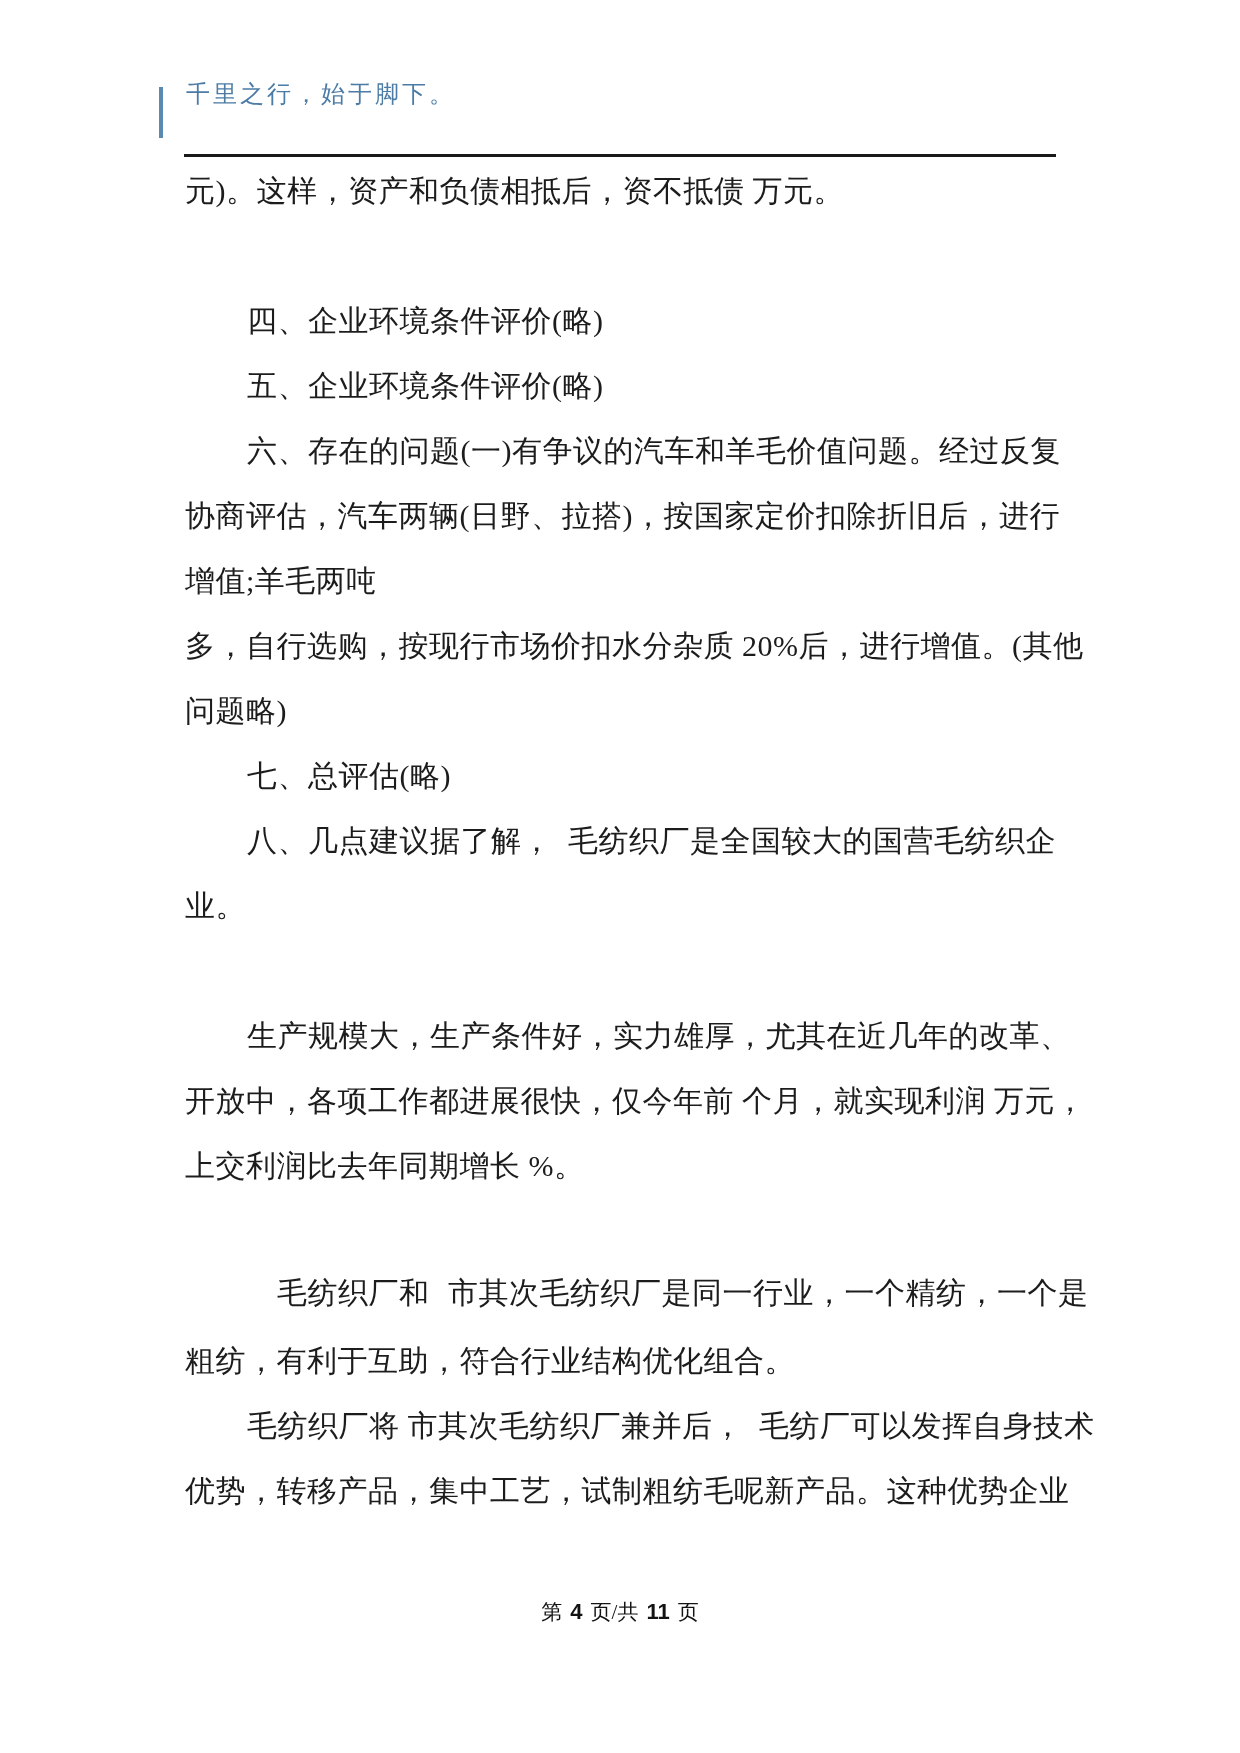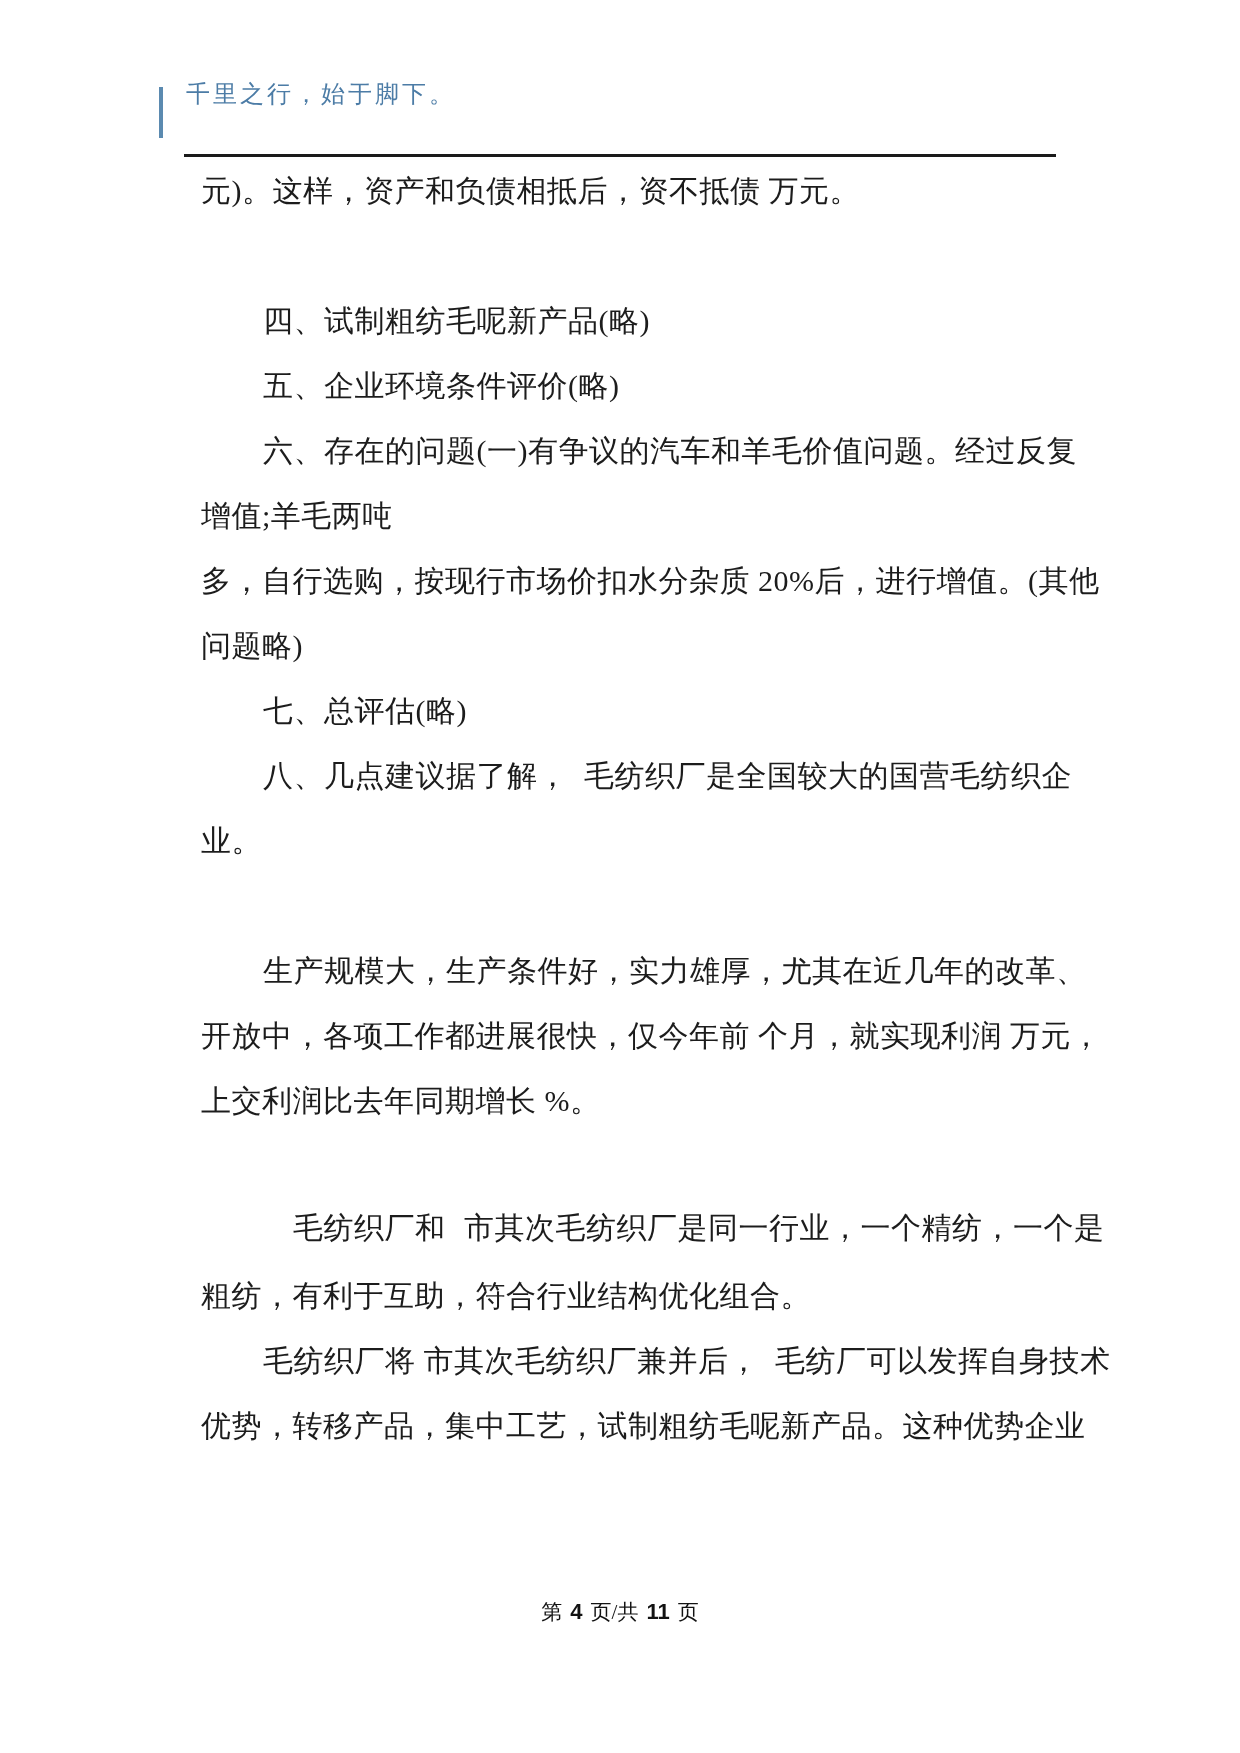--- a/index.html
+++ b/index.html
@@ -42,21 +42,20 @@
     top: 158px;
     width: 880px;
   }
   .text-line {
     height: 65px;
     line-height: 65px;
     font-size: 30px;
     color: #1c1c1c;
     letter-spacing: 0.5px;
     white-space: pre;
-    margin-left: 16px;
   }
   .indent-0 { padding-left: 0; }
   .indent-2 { padding-left: 62px; }
   .indent-3 { padding-left: 92px; font-family: Liberation Mono, monospace; }
   .page-footer {
     position: absolute;
     left: 0;
     top: 1598px;
     width: 1240px;
     text-align: center;
@@ -75,23 +74,24 @@
 </head>
 <body>
 
 <div class="header-accent-bar"></div>
 <div class="motto">千里之行，始于脚下。</div>
 <div class="header-rule"></div>
 
 <div class="document-body">
     <div class="text-line indent-0">元)。这样，资产和负债相抵后，资不抵债 万元。</div>
     <div class="text-line indent-0"></div>
-    <div class="text-line indent-2">四、试制粗纺毛呢新产品(略)</div>
+    <div class="text-line indent-2">四、企业环境条件评价(略)</div>
     <div class="text-line indent-2">五、企业环境条件评价(略)</div>
     <div class="text-line indent-2">六、存在的问题(一)有争议的汽车和羊毛价值问题。经过反复</div>
+    <div class="text-line indent-0">协商评估，汽车两辆(日野、拉搭)，按国家定价扣除折旧后，进行</div>
     <div class="text-line indent-0">增值;羊毛两吨</div>
     <div class="text-line indent-0">多，自行选购，按现行市场价扣水分杂质 20%后，进行增值。(其他</div>
     <div class="text-line indent-0">问题略)</div>
     <div class="text-line indent-2">七、总评估(略)</div>
     <div class="text-line indent-2">八、几点建议据了解，  毛纺织厂是全国较大的国营毛纺织企</div>
     <div class="text-line indent-0">业。</div>
     <div class="text-line indent-0"></div>
     <div class="text-line indent-2">生产规模大，生产条件好，实力雄厚，尤其在近几年的改革、</div>
     <div class="text-line indent-0">开放中，各项工作都进展很快，仅今年前 个月，就实现利润 万元，</div>
     <div class="text-line indent-0">上交利润比去年同期增长 %。</div>

